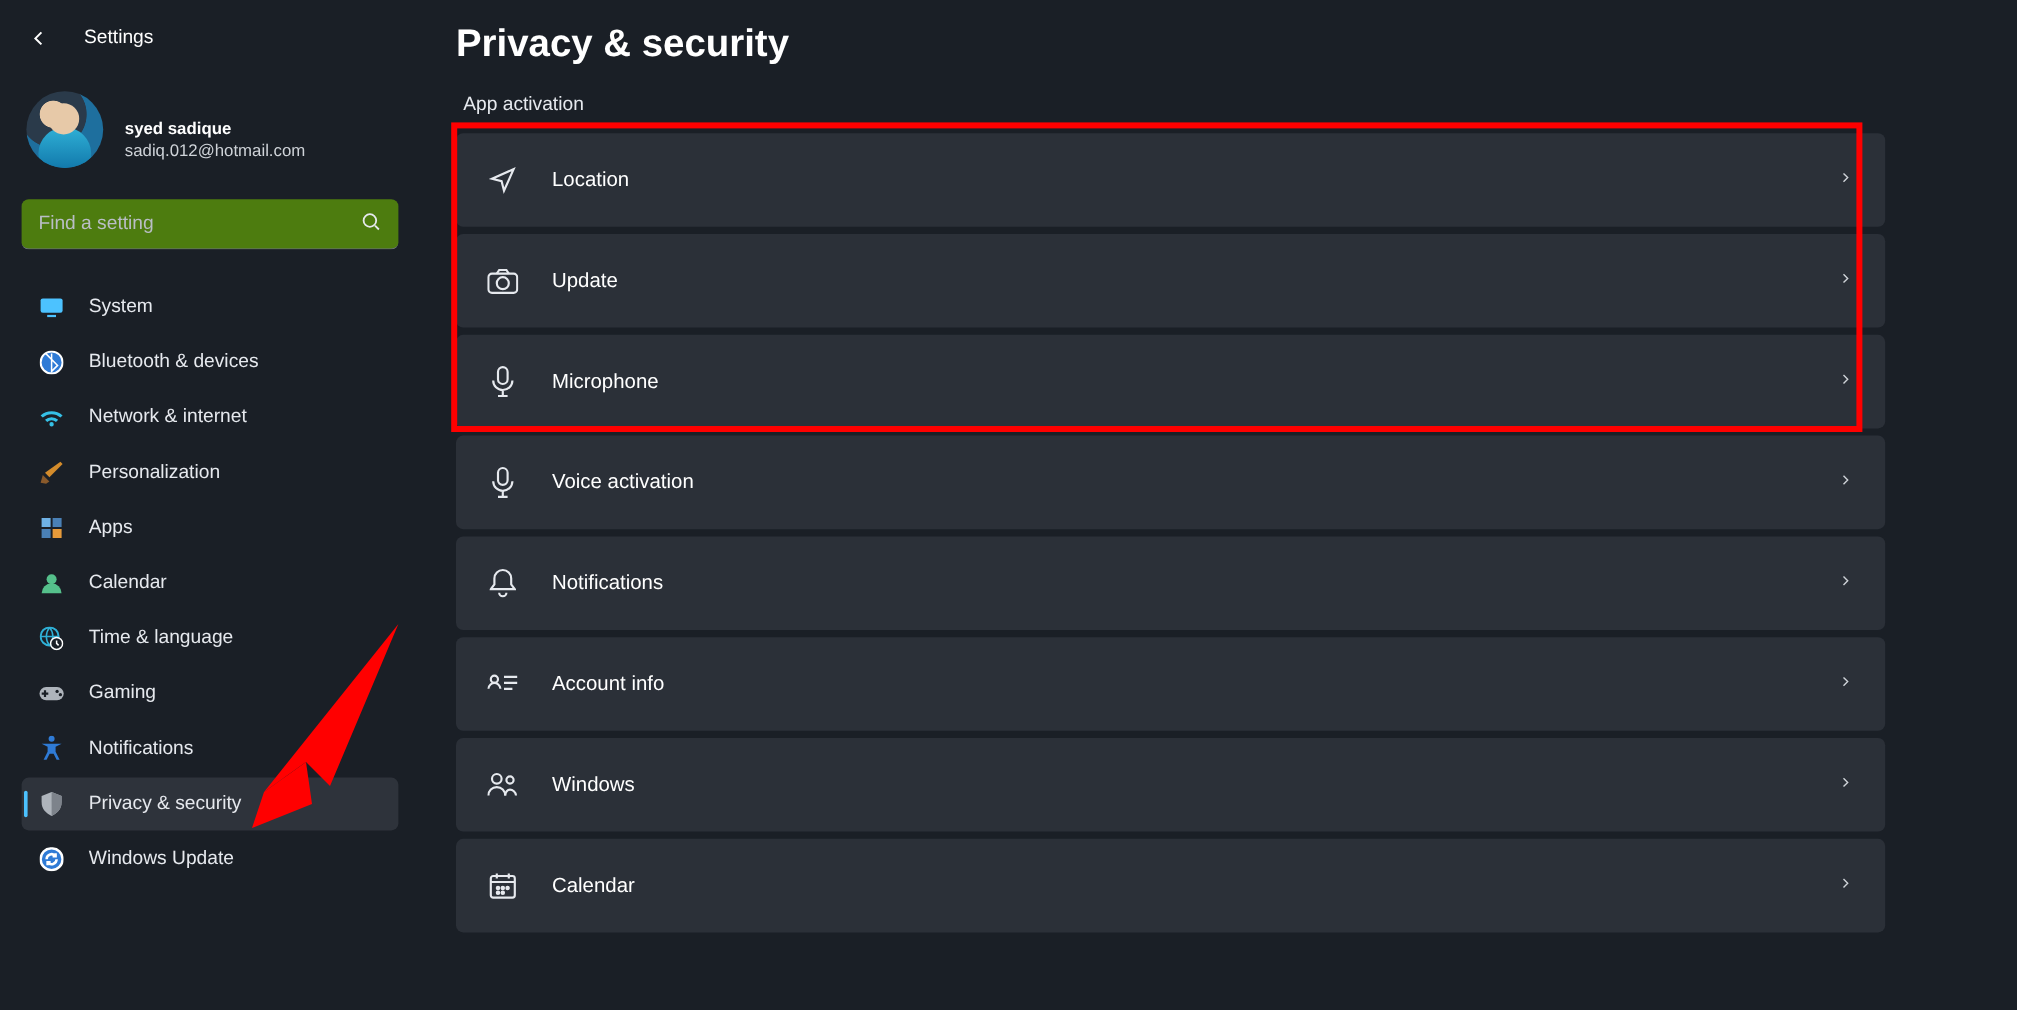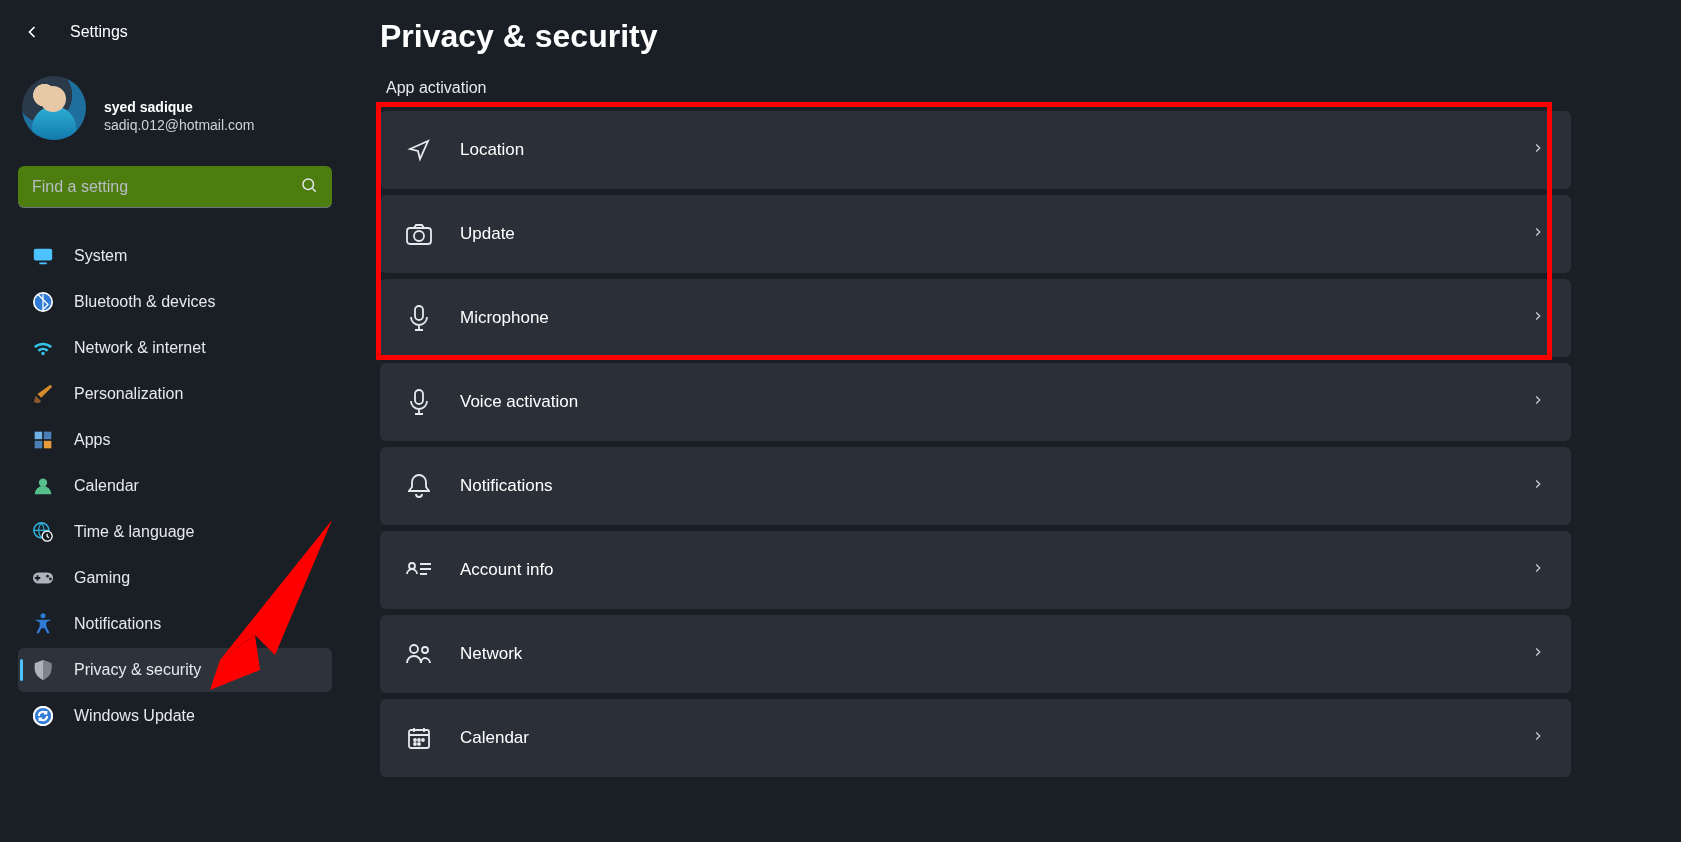--- a/index.html
+++ b/index.html
@@ -338,21 +338,21 @@
         </div>
         <div class="perm-item">
           <span class="perm-icon">
             <svg width="26" height="22" viewBox="0 0 26 22" fill="none" stroke="#e6e9ee" stroke-width="1.8">
               <circle cx="8" cy="6" r="4"></circle>
               <path d="M1 20c0-4 3-7 7-7s7 3 7 7"></path>
               <circle cx="19" cy="7" r="3"></circle>
               <path d="M15 20c0-3 2-5 4-5s5 2 5 5"></path>
             </svg>
           </span>
-          <span class="perm-label">Network</span>
+          <span class="perm-label">Windows</span>
           <span class="chevron"><svg width="14" height="14" viewBox="0 0 24 24" fill="none" stroke="currentColor" stroke-width="2">
               <path d="M9 6l6 6-6 6"></path>
             </svg></span>
         </div>
         <div class="perm-item">
           <span class="perm-icon">
             <svg width="24" height="24" viewBox="0 0 24 24" fill="none" stroke="#e6e9ee" stroke-width="1.8">
               <rect x="2" y="4" width="20" height="18" rx="2"></rect>
               <path d="M2 9h20M7 2v4M17 2v4"></path>
               <circle cx="8" cy="14" r="1" fill="#e6e9ee"></circle>

